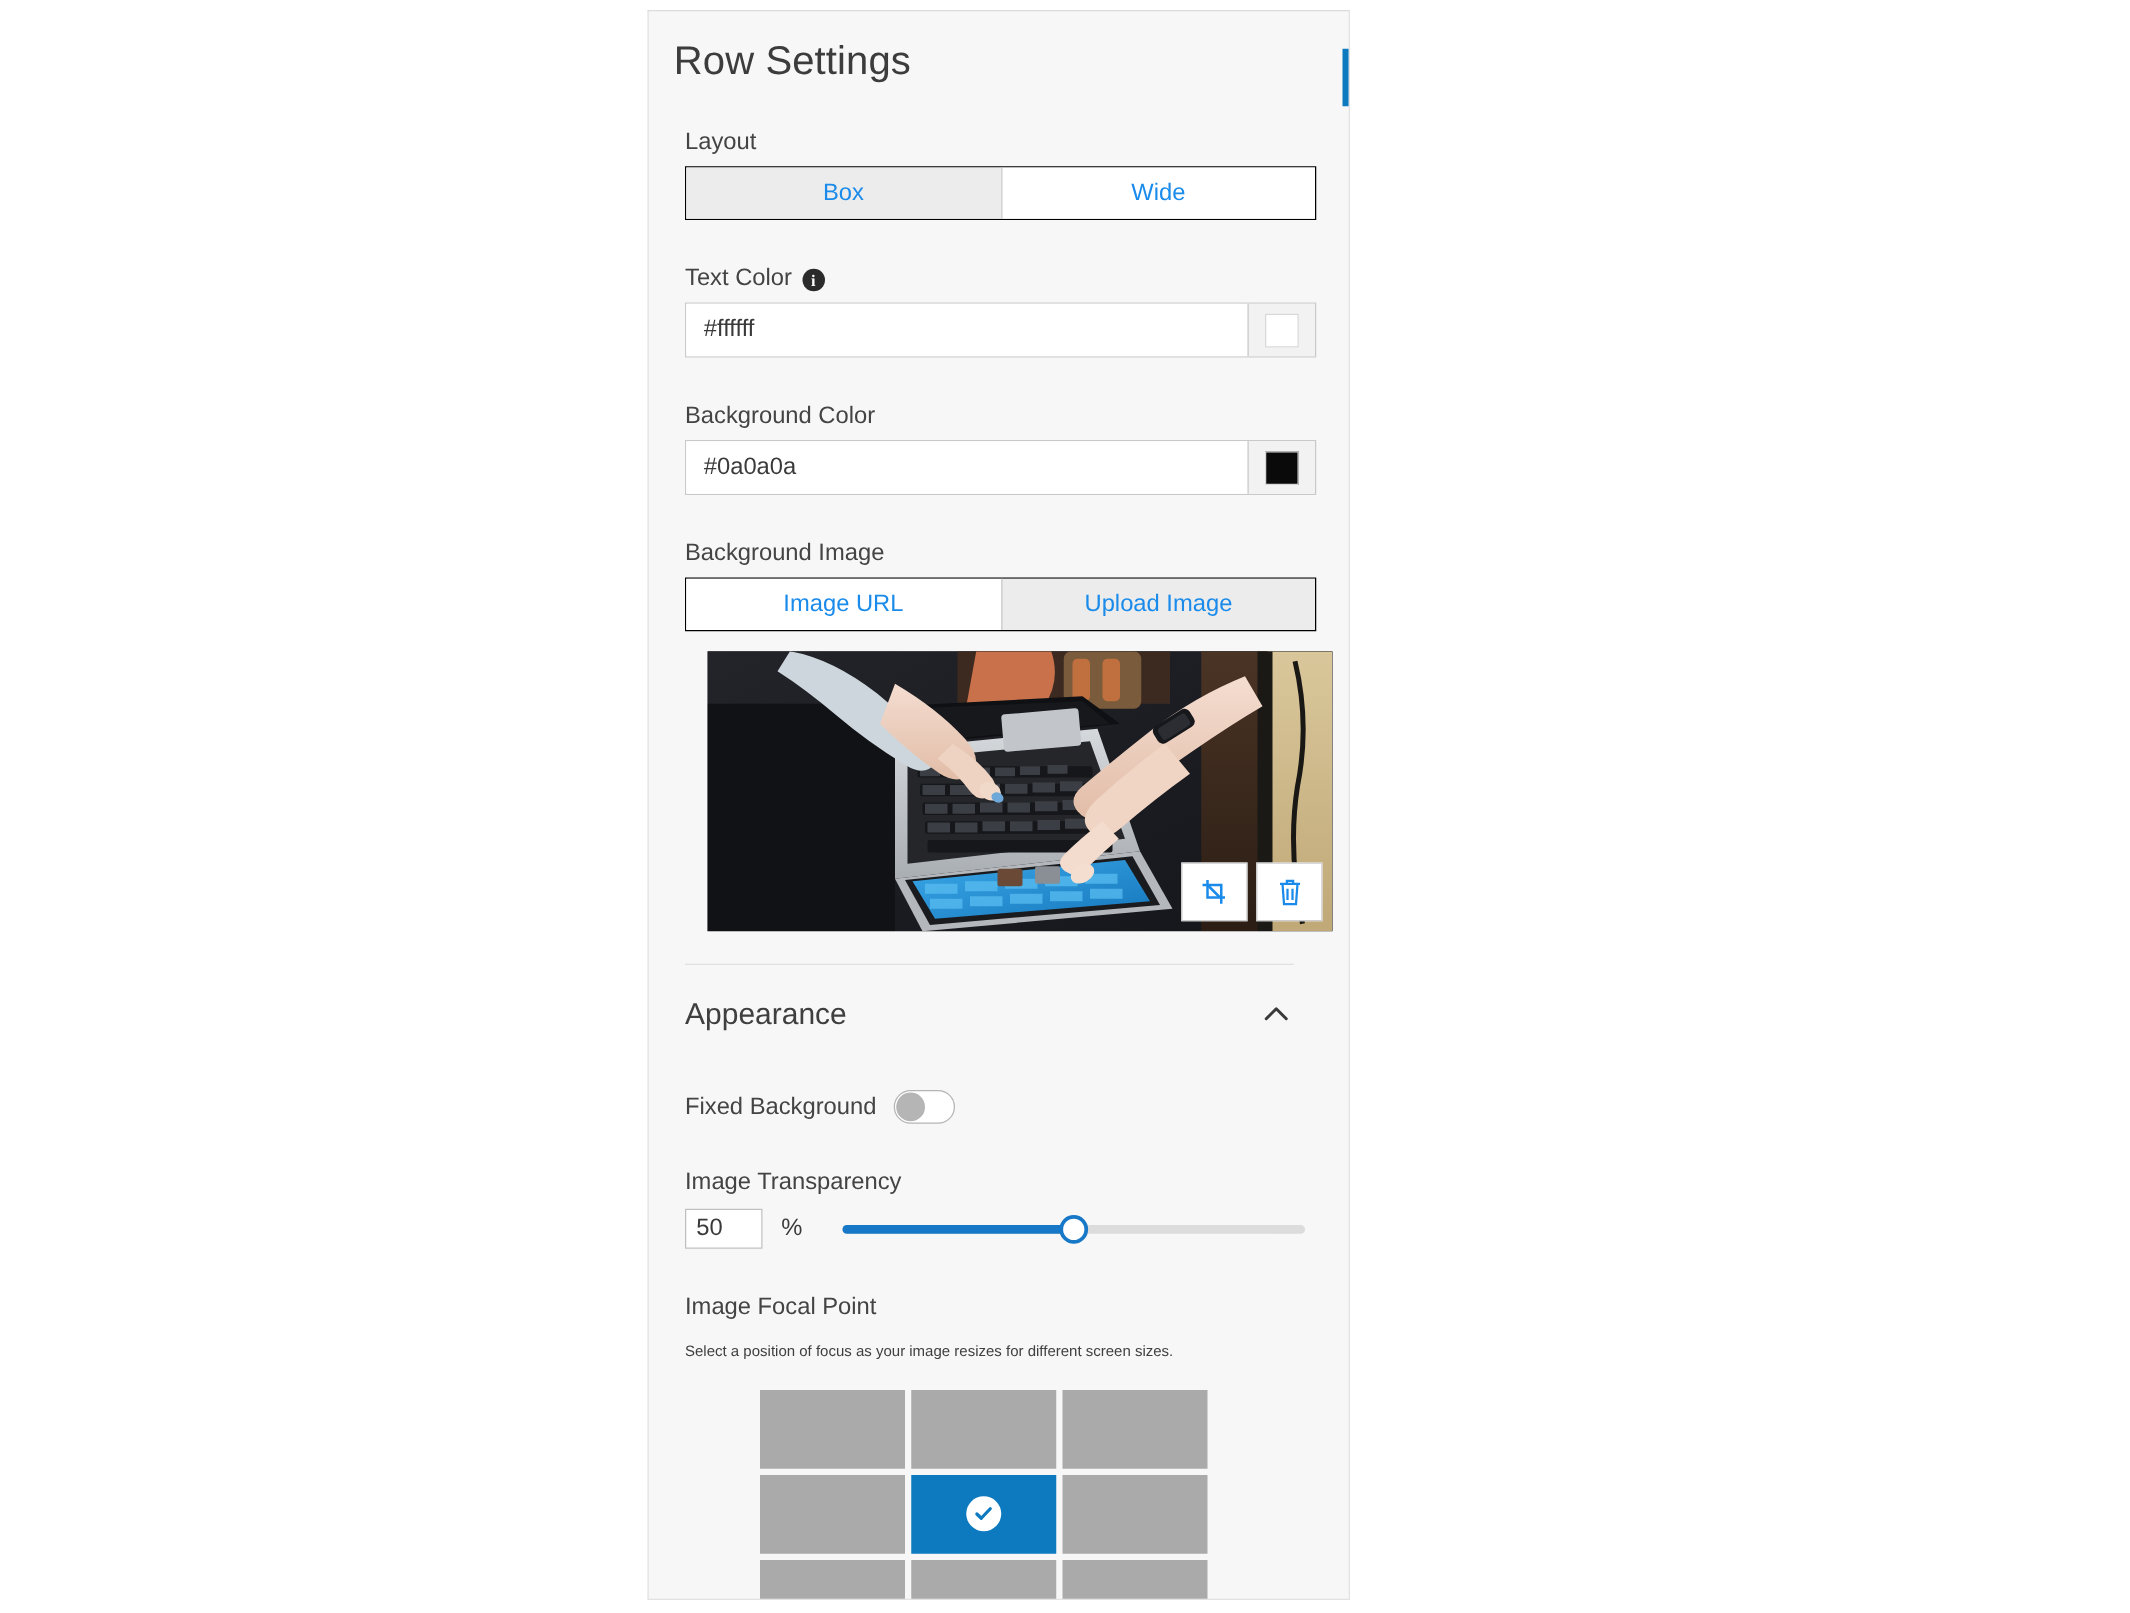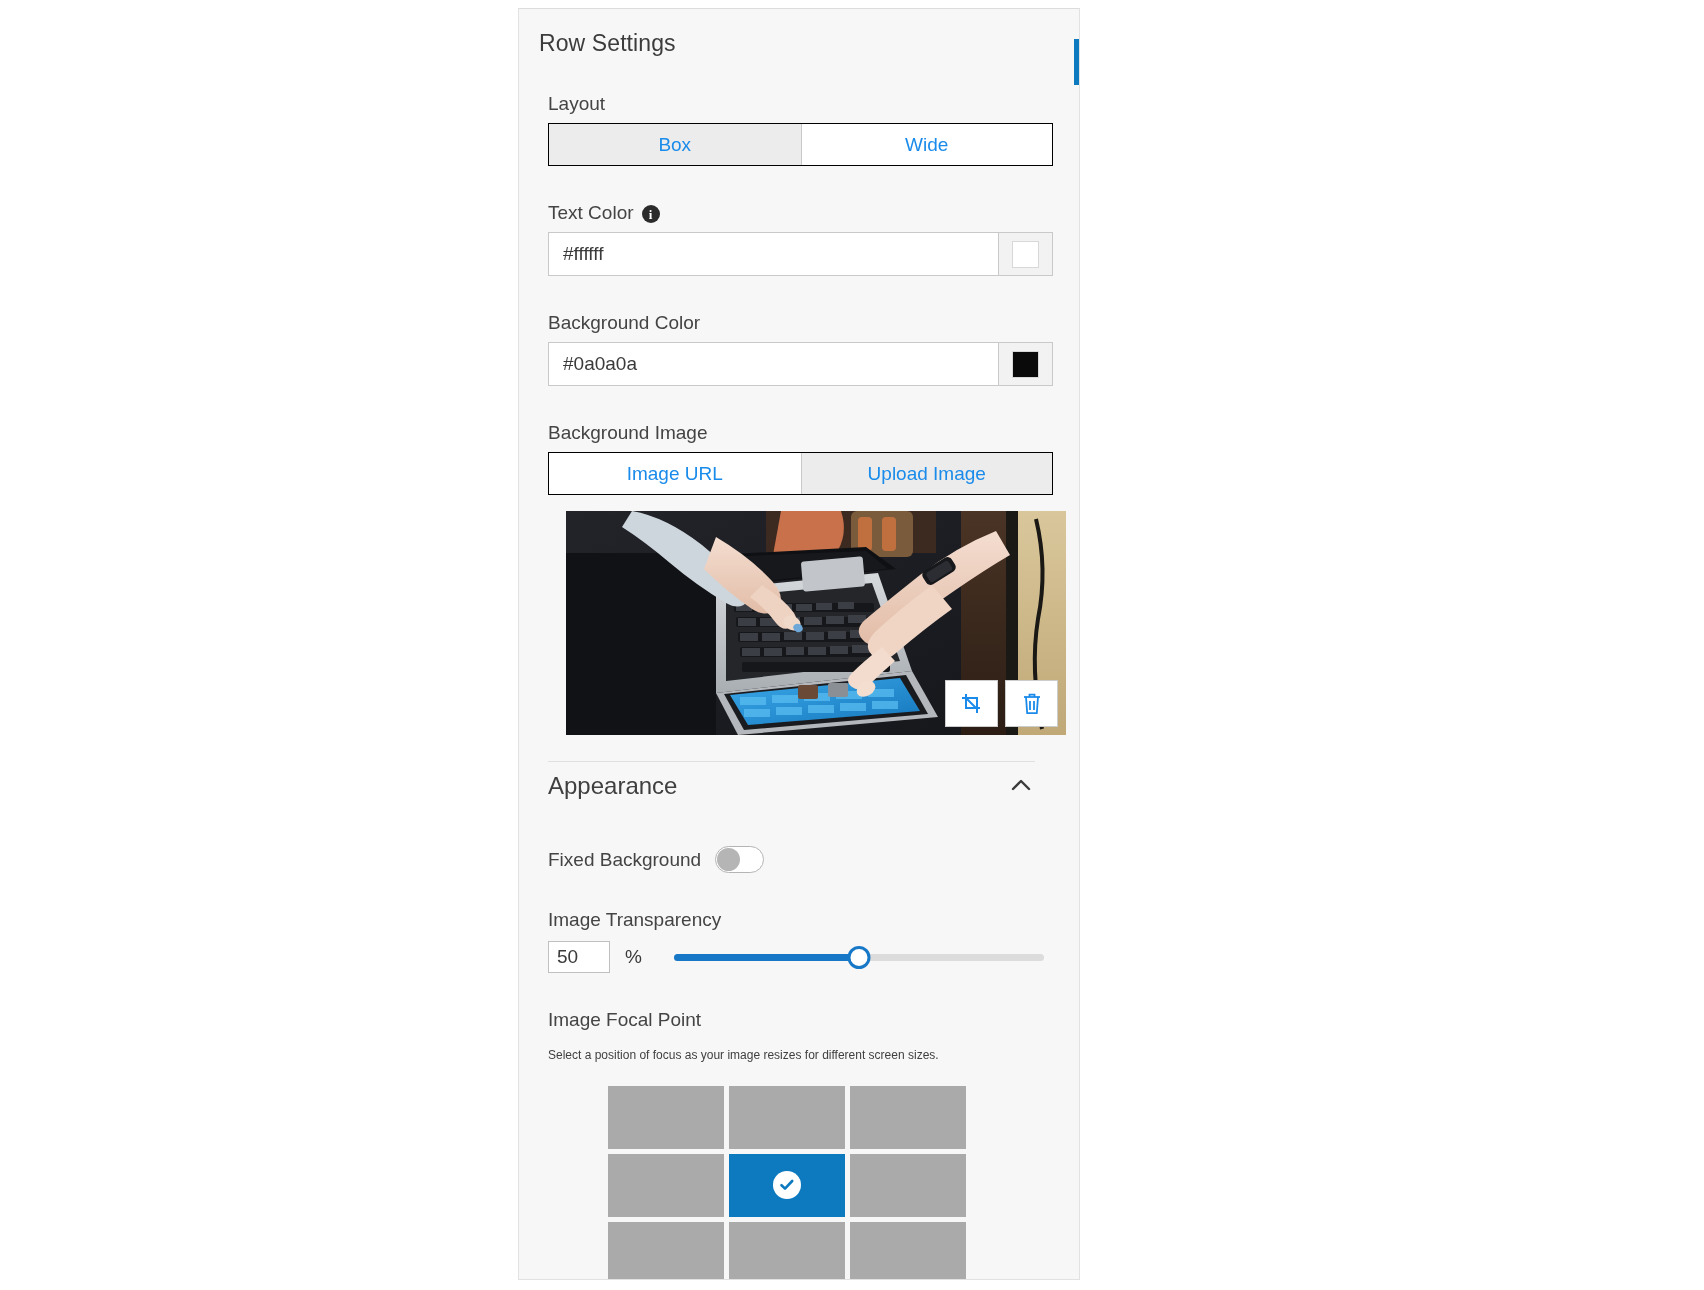--- a/index.html
+++ b/index.html
@@ -53,21 +53,21 @@
   }
 
   .panel-inner {
     position: absolute;
     left: 0; top: 0;
     width: 556px;
     padding: 0;
   }
 
   .panel-title {
-    font-size: 23px;
+    font-size: 32px;
     color: #3c3c3c;
     font-weight: 400;
     letter-spacing: 0.1px;
     margin: 21px 0 0 20px;
   }
 
   .body {
     margin-left: 29px;
     margin-right: 22px;
     margin-top: 30px;
@@ -202,21 +202,21 @@
     height: 1px;
     background: #e0e0e0;
     margin: 26px 18px 0 0;
   }
 
   
   .accordion-head {
     display: flex;
     align-items: center;
     justify-content: space-between;
-    margin-top: 10px;
+    margin-top: 26px;
     padding-right: 18px;
     cursor: pointer;
   }
   .accordion-title {
     font-size: 24px;
     color: #3f3f3f;
     font-weight: 400;
   }
   .chev {
     width: 28px; height: 28px;

